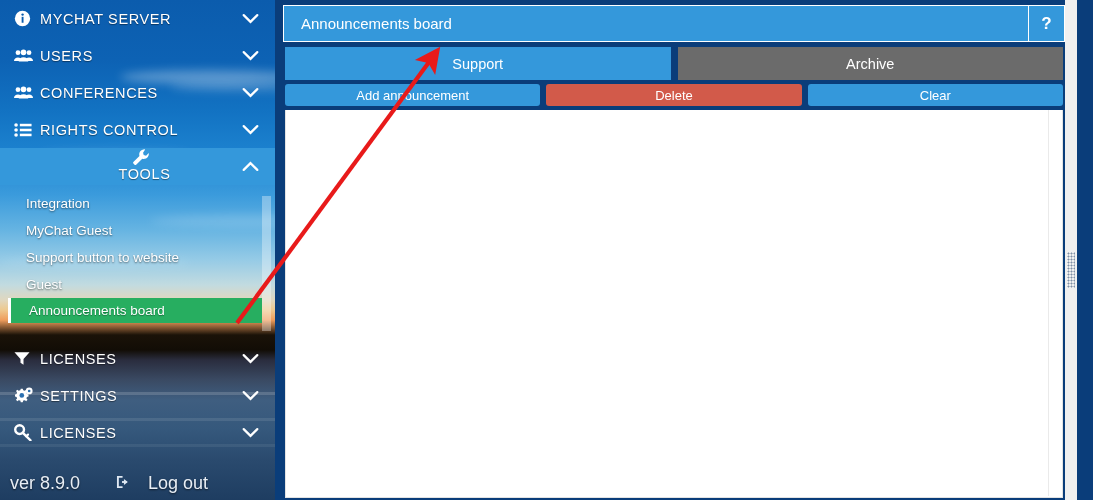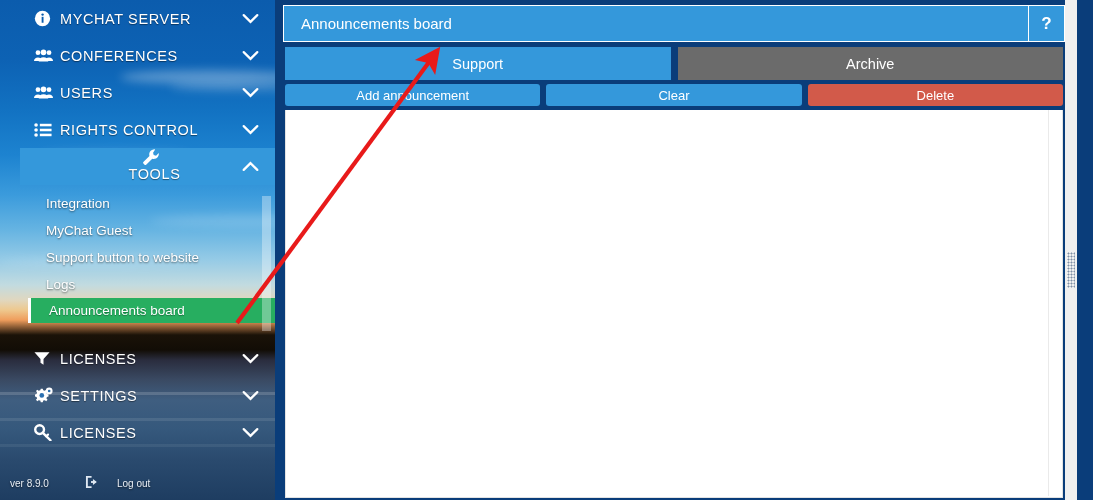--- a/index.html
+++ b/index.html
@@ -50,21 +50,21 @@
   .c1 { left: 120px; top: 70px; width: 180px; height: 14px; }
   .c2 { left: 170px; top: 82px; width: 140px; height: 9px; opacity:.7; }
   .c3 { left: 40px;  top: 150px; width: 150px; height: 10px; opacity:.45; }
   .c4 { left: 150px; top: 215px; width: 200px; height: 12px; opacity:.5; }
   .c5 { left: 0px;   top: 258px; width: 190px; height: 9px; opacity:.4; }
   .shimmer {
     position:absolute; left:0; width:275px; height:3px;
     background: rgba(255,255,255,0.16);
   }
 
-  .menu { position: absolute; left: 0; top: 0; width: 275px; padding-left: 20px; }
+  .menu { position: absolute; left: 0; top: 0; width: 275px; }
 
   .menu-row {
     position: relative;
     height: 37px;
     display: flex; align-items: center;
     padding-left: 14px;
     color: #ffffff;
     letter-spacing: .6px;
     font-size: 14.5px;
     text-shadow: 0 1px 1px rgba(0,0,0,.45);
@@ -98,21 +98,21 @@
   #side-scroll-track {
     position: absolute; left: 262px; top: 196px;
     width: 9px; height: 135px;
     background: rgba(255,255,255,0.34);
   }
 
   .sidebar-footer {
     position: absolute; left: 0; bottom: 0;
     width: 275px; height: 34px;
     display: flex; align-items: center;
-    color: #e8eef5; font-size: 10px;
+    color: #e8eef5; font-size: 18px;
     text-shadow: 0 1px 2px rgba(0,0,0,.6);
   }
   .sidebar-footer .ver { margin-left: 10px; }
   .sidebar-footer .logout { margin-left: 36px; display:flex; align-items:center; gap:17px; cursor:pointer; }
 
   
   #main {
     position: absolute; left: 283px; top: 0;
     width: 782px; height: 500px;
   }
@@ -240,40 +240,40 @@
         <span class="mi">
           <svg width="19" height="15" viewBox="0 0 24 16">
               <circle cx="5" cy="4.5" r="3" fill="#fff"></circle>
               <circle cx="19" cy="4.5" r="3" fill="#fff"></circle>
               <circle cx="12" cy="4" r="3.6" fill="#fff"></circle>
               <path d="M0 15c0-3 2.2-4.6 5-4.6S10 12 10 15z" fill="#fff"></path>
               <path d="M14 15c0-3 2.2-4.6 5-4.6S24 12 24 15z" fill="#fff"></path>
               <path d="M6 15.5c0-3.4 2.6-5.2 6-5.2s6 1.8 6 5.2z" fill="#fff"></path>
             </svg>
         </span>
-        <span class="mlabel">CONFERENCES</span>
+        <span class="mlabel">USERS</span>
         <span class="chev">
           <svg width="17" height="11" viewBox="0 0 20 12">
               <path d="M2 2 L10 10 L18 2" stroke="#fff" stroke-width="2.6" fill="none" stroke-linecap="round"></path>
             </svg>
         </span>
       </div>
 
       <div class="menu-row">
         <span class="mi">
           <svg width="19" height="15" viewBox="0 0 24 16">
               <circle cx="5" cy="4.5" r="3" fill="#fff"></circle>
               <circle cx="19" cy="4.5" r="3" fill="#fff"></circle>
               <circle cx="12" cy="4" r="3.6" fill="#fff"></circle>
               <path d="M0 15c0-3 2.2-4.6 5-4.6S10 12 10 15z" fill="#fff"></path>
               <path d="M14 15c0-3 2.2-4.6 5-4.6S24 12 24 15z" fill="#fff"></path>
               <path d="M6 15.5c0-3.4 2.6-5.2 6-5.2s6 1.8 6 5.2z" fill="#fff"></path>
             </svg>
         </span>
-        <span class="mlabel">USERS</span>
+        <span class="mlabel">CONFERENCES</span>
         <span class="chev">
           <svg width="17" height="11" viewBox="0 0 20 12">
               <path d="M2 2 L10 10 L18 2" stroke="#fff" stroke-width="2.6" fill="none" stroke-linecap="round"></path>
             </svg>
         </span>
       </div>
 
       <div class="menu-row">
         <span class="mi">
           <svg width="18" height="14" viewBox="0 0 20 15">
@@ -311,21 +311,21 @@
       <div class="sub">
         <span>Integration</span>
       </div>
       <div class="sub">
         <span>MyChat Guest</span>
       </div>
       <div class="sub">
         <span>Support button to website</span>
       </div>
       <div class="sub">
-        <span>Logs</span>
+        <span>Guest</span>
       </div>
       <div class="sub selected">
         <span>Announcements board</span>
       </div>
 
       <div style="height:17px"></div>
       <div class="menu-row">
         <span class="mi">
           <svg width="16" height="15" viewBox="0 0 18 16">
               <path d="M0.5 1h17l-6.8 7.6V15l-3.4-2.2V8.6z" fill="#fff"></path>
@@ -405,25 +405,25 @@
       </div>
       <div class="tab tab-inactive">
         <span>Archive</span>
       </div>
     </div>
 
     <div class="btnrow">
       <div class="btn btn-blue">
         <span>Add announcement</span>
       </div>
+      <div class="btn btn-red">
+        <span>Delete</span>
+      </div>
       <div class="btn btn-blue">
         <span>Clear</span>
-      </div>
-      <div class="btn btn-red">
-        <span>Delete</span>
       </div>
     </div>
 
     <div class="content">
       <div class="content-scroll"></div>
     </div>
   </div>
 
   <div id="page-scroll">
     <div class="strip"></div>

